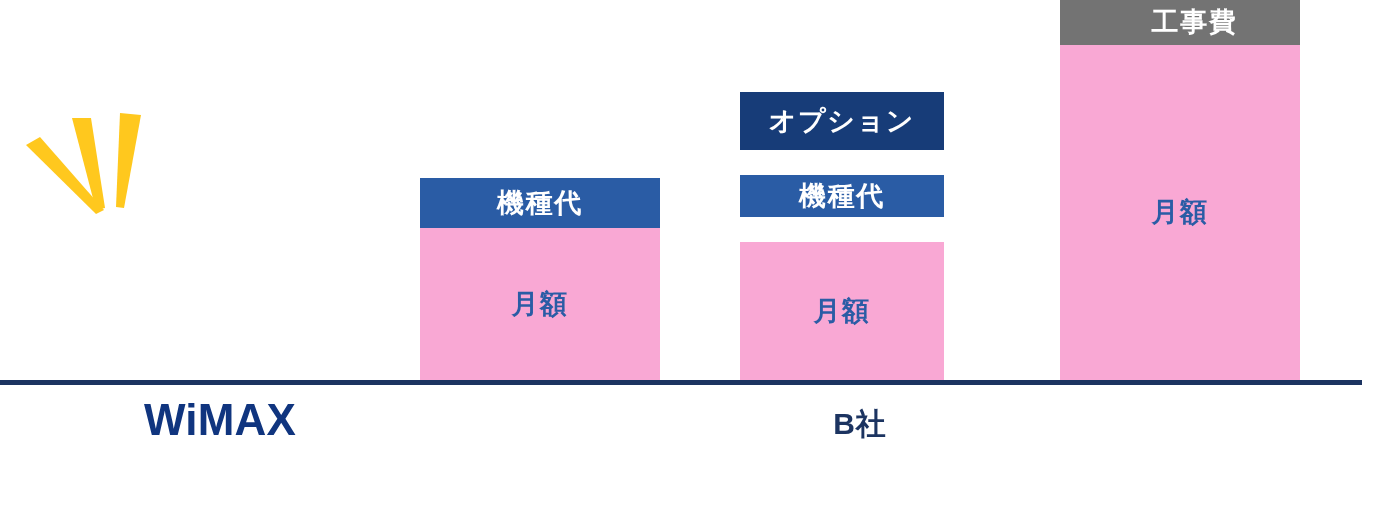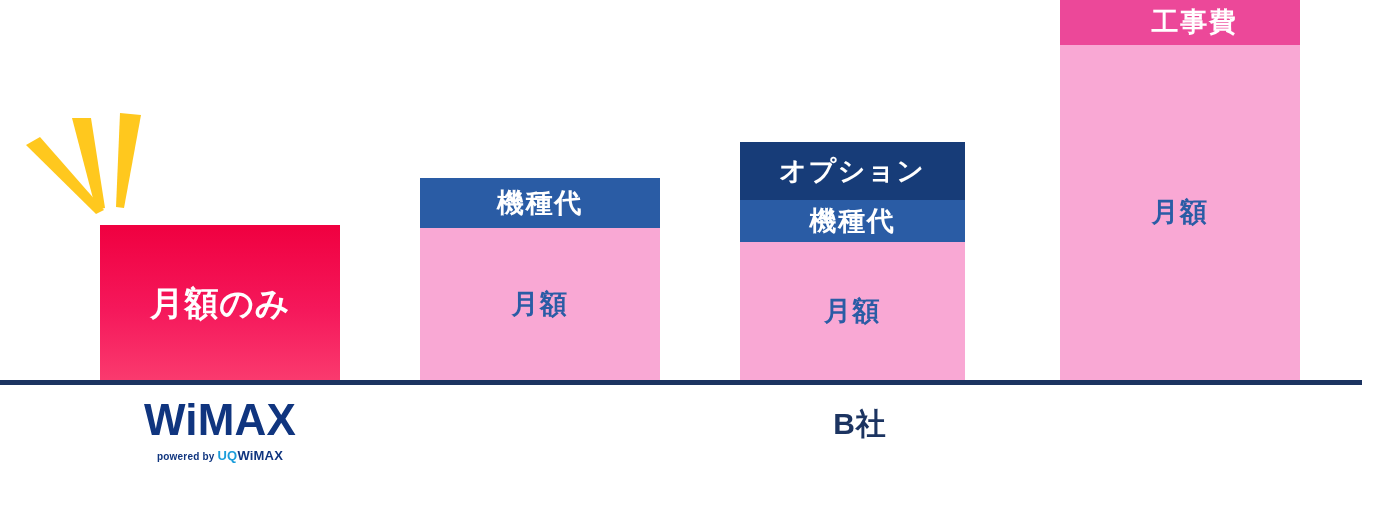--- a/index.html
+++ b/index.html
@@ -67,21 +67,21 @@
   .seg-device {
     background: #2a5ca5;
   }
   .seg-device .seg-label {
     color: #ffffff;
     font-size: 27px;
     font-weight: 700;
   }
 
   .seg-construction {
-    background: #ec4899;
+    background: #737373;
     padding-left: 29px;
   }
   .seg-construction .seg-label {
     color: #ffffff;
     font-size: 27px;
     font-weight: 700;
   }
 
   .seg-monthly {
     background: #f9a8d4;
@@ -107,21 +107,22 @@
   #bar-broad {
     left: 100px;
     width: 240px;
   }
   #bar-a {
     left: 420px;
     width: 240px;
   }
   #bar-b {
     left: 740px;
-    width: 225px;
+    width: 204px;
+    gap: 25px;
   }
   #bar-c {
     left: 1060px;
     width: 240px;
   }
 
   
   .cat-label {
     position: absolute;
     top: 404px;
@@ -193,25 +194,20 @@
 <body>
 
 <div id="chart-root">
 
   <svg id="rays" viewBox="0 0 150 112" xmlns="http://www.w3.org/2000/svg" aria-hidden="true">
     <polygon fill="#ffc81e" points="12,37 26,29 90,102 82,106"></polygon>
     <polygon fill="#ffc81e" points="58,10 77,10 91,100 82,102"></polygon>
     <polygon fill="#ffc81e" points="106,5 127,7 110,100 102,99"></polygon>
   </svg>
 
-  <div class="bar-group" id="bar-broad">
-    <div class="seg seg-highlight" style="height:155px">
-      <span class="seg-label">月額のみ</span>
-    </div>
-  </div>
 
   <div class="bar-group" id="bar-a">
     <div class="seg seg-device" style="height:50px">
       <span class="seg-label">機種代</span>
     </div>
     <div class="seg seg-monthly" style="height:152px">
       <span class="seg-label">月額</span>
     </div>
   </div>
 
@@ -233,21 +229,17 @@
     </div>
     <div class="seg seg-monthly" style="height:335px">
       <span class="seg-label">月額</span>
     </div>
   </div>
 
   <div class="axis-line"></div>
 
   <div id="brand-logo">
     <span class="logo-wimax">WiMAX</span>
-    <span class="logo-powered">
-      <span class="pw-text">powered by</span>
-      <span class="pw-uq">UQ</span><span class="pw-wimax">WiMAX</span>
-    </span>
   </div>
 
   <div class="cat-label" id="cat-b">B社</div>
 
 </div>
 
 </body></html>

